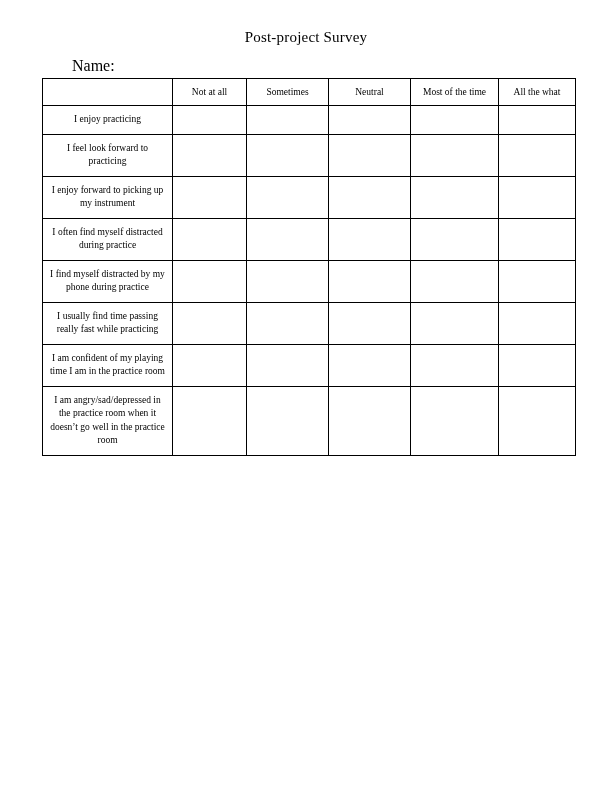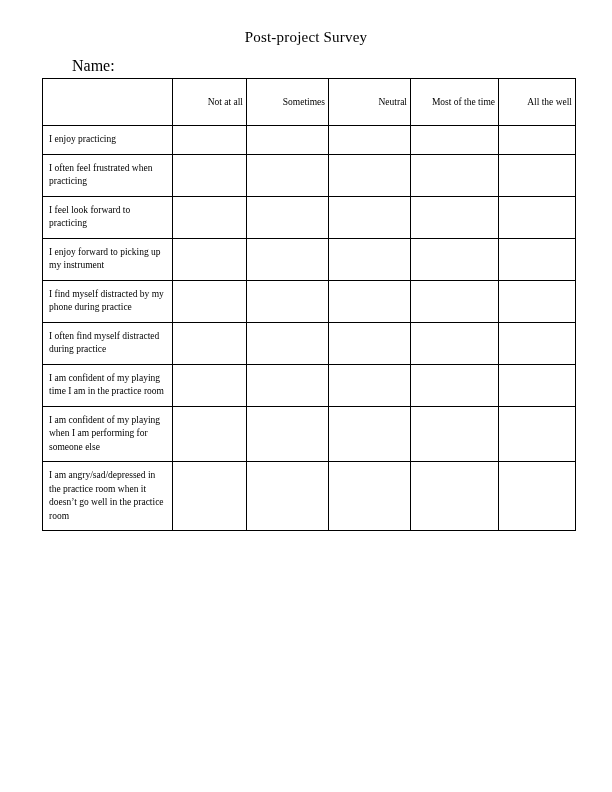--- a/index.html
+++ b/index.html
@@ -41,28 +41,28 @@
     table-layout: fixed;
   }
   table.survey th,
   table.survey td {
     border: 1px solid #000000;
     font-size: 9.5px;
     font-weight: 400;
     overflow: hidden;
   }
   table.survey th {
-    text-align: right;
+    text-align: center;
     vertical-align: middle;
     height: 22px;
-    padding: 12px 3px;
+    padding: 2px 3px;
     margin-top: 12px;
   }
   td.statement {
-    text-align: left;
+    text-align: center;
     vertical-align: middle;
     padding: 7px 6px;
     line-height: 13.5px;
   }
   td.answer {
     background: #ffffff;
   }
 </style>
 </head>
 <body>
@@ -80,34 +80,26 @@
       <col style="width:88px">
       <col style="width:77px">
     </colgroup>
     <thead>
       <tr>
         <th></th>
         <th>Not at all</th>
         <th>Sometimes</th>
         <th>Neutral</th>
         <th>Most of the time</th>
-        <th>All the well</th>
+        <th>All the what</th>
       </tr>
     </thead>
     <tbody>
       <tr>
         <td class="statement">I enjoy practicing</td>
-        <td class="answer"></td>
-        <td class="answer"></td>
-        <td class="answer"></td>
-        <td class="answer"></td>
-        <td class="answer"></td>
-      </tr>
-      <tr>
-        <td class="statement">I often feel frustrated when practicing</td>
         <td class="answer"></td>
         <td class="answer"></td>
         <td class="answer"></td>
         <td class="answer"></td>
         <td class="answer"></td>
       </tr>
       <tr>
         <td class="statement">I feel look forward to practicing</td>
         <td class="answer"></td>
         <td class="answer"></td>
@@ -117,45 +109,45 @@
       </tr>
       <tr>
         <td class="statement">I enjoy forward to picking up my instrument</td>
         <td class="answer"></td>
         <td class="answer"></td>
         <td class="answer"></td>
         <td class="answer"></td>
         <td class="answer"></td>
       </tr>
       <tr>
+        <td class="statement">I often find myself distracted during practice</td>
+        <td class="answer"></td>
+        <td class="answer"></td>
+        <td class="answer"></td>
+        <td class="answer"></td>
+        <td class="answer"></td>
+      </tr>
+      <tr>
         <td class="statement">I find myself distracted by my phone during practice</td>
         <td class="answer"></td>
         <td class="answer"></td>
         <td class="answer"></td>
         <td class="answer"></td>
         <td class="answer"></td>
       </tr>
       <tr>
-        <td class="statement">I often find myself distracted during practice</td>
+        <td class="statement">I usually find time passing really fast while practicing</td>
         <td class="answer"></td>
         <td class="answer"></td>
         <td class="answer"></td>
         <td class="answer"></td>
         <td class="answer"></td>
       </tr>
       <tr>
         <td class="statement">I am confident of my playing time I am in the practice room</td>
-        <td class="answer"></td>
-        <td class="answer"></td>
-        <td class="answer"></td>
-        <td class="answer"></td>
-        <td class="answer"></td>
-      </tr>
-      <tr>
-        <td class="statement">I am confident of my playing when I am performing for someone else</td>
         <td class="answer"></td>
         <td class="answer"></td>
         <td class="answer"></td>
         <td class="answer"></td>
         <td class="answer"></td>
       </tr>
       <tr>
         <td class="statement">I am angry/sad/depressed in the practice room when it doesn’t go well in the practice room</td>
         <td class="answer"></td>
         <td class="answer"></td>

